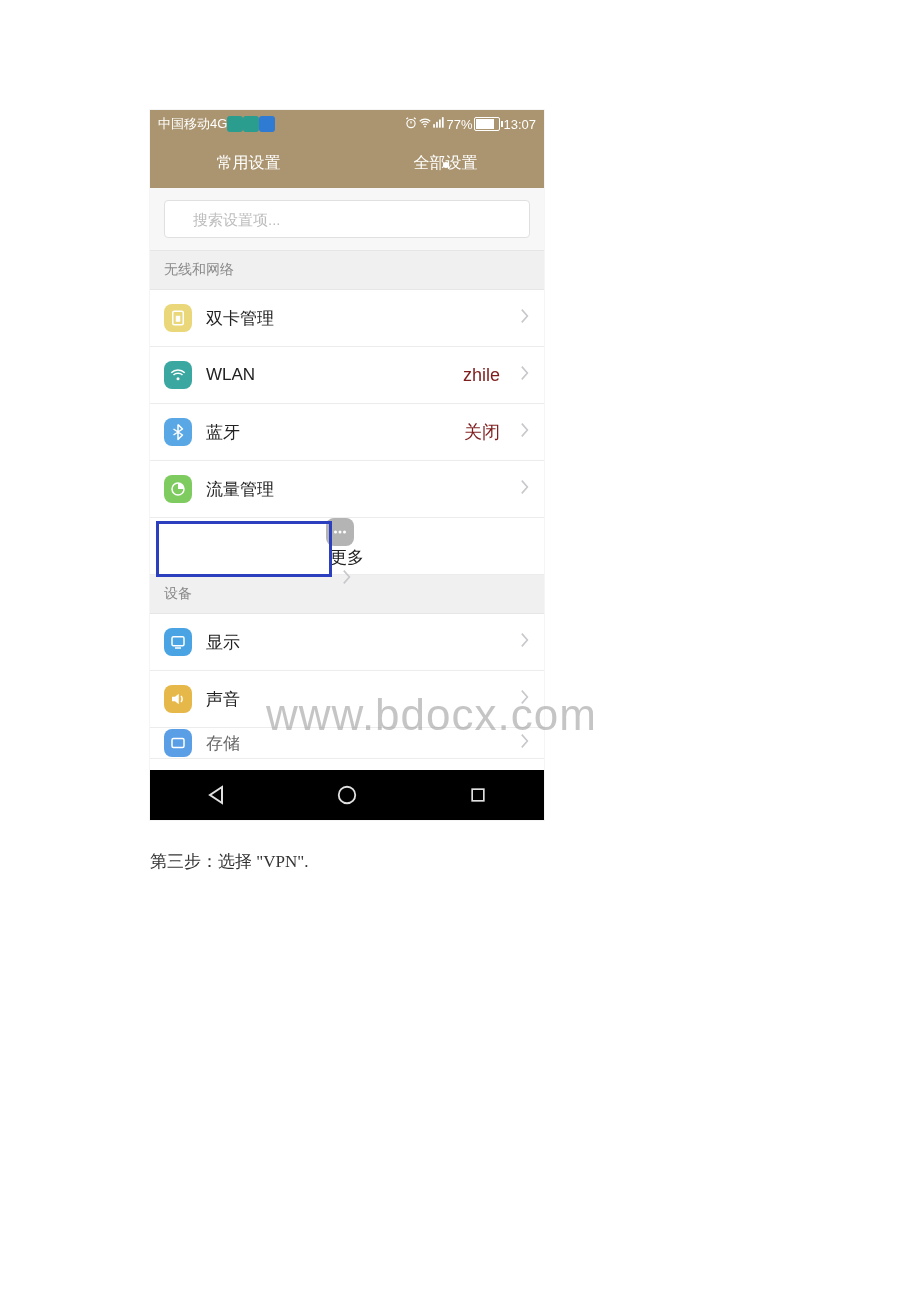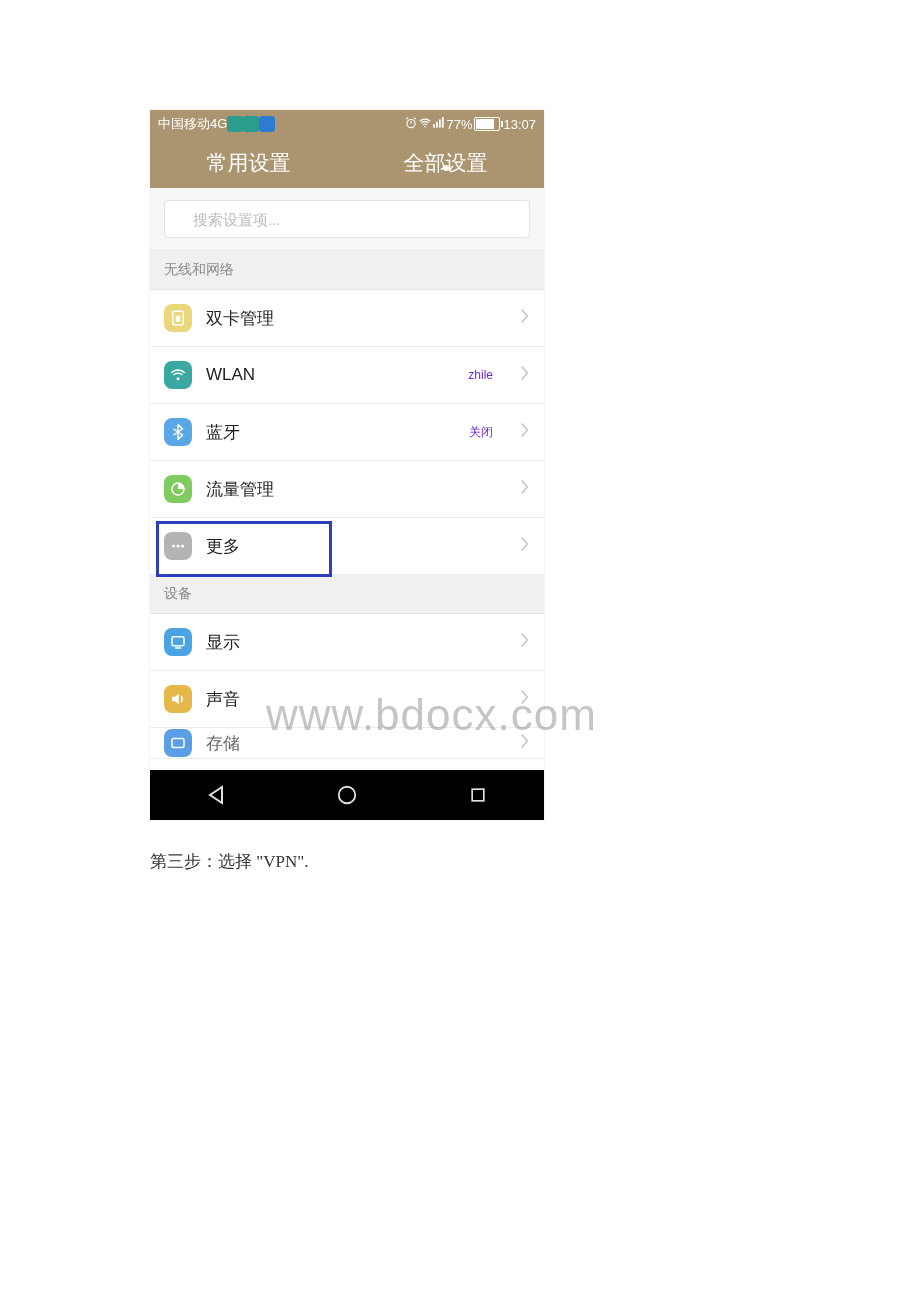--- a/index.html
+++ b/index.html
@@ -13,42 +13,42 @@
   .badge.teal{background:#2a9d8f;}
   .badge.blue{background:#2f7bd3;}
   .status-right svg{fill:#fff;}
   .battery{display:inline-flex;align-items:center;}
   .battery-body{width:24px;height:12px;border:1.5px solid #fff;border-radius:2px;position:relative;margin-left:2px;}
   .battery-body::after{content:"";position:absolute;left:1px;top:1px;bottom:1px;width:75%;background:#fff;}
   .battery-tip{width:2px;height:6px;background:#fff;margin-left:1px;}
 
   
   .tabs{height:50px;background:#ab9570;display:flex;align-items:center;}
-  .tab{flex:1;text-align:center;color:#fff;font-size:21px;position:relative;}
+  .tab{flex:1;text-align:center;color:#fff;font-size:16px;position:relative;}
   .tab.active::after{content:"";position:absolute;left:50%;transform:translateX(-50%);bottom:6px;width:6px;height:6px;background:#fff;border-radius:50%;}
 
   
   .search-wrap{padding:12px 14px 12px 14px;background:#f7f7f7;border-bottom:1px solid #e6e6e6;}
   .search-input{width:100%;box-sizing:border-box;height:38px;border:1px solid #e0e0e0;border-radius:4px;padding:0 28px;font-size:15px;color:#333;background:#fff;}
   .search-input::placeholder{color:#bdbdbd;}
 
   
   .section-header{background:#f0f0f0;color:#8a8a8a;font-size:14px;padding:10px 14px;border-bottom:1px solid #e6e6e6;}
 
   
   .row{display:flex;align-items:center;height:56px;padding:0 14px;border-bottom:1px solid #ececec;background:#fff;position:relative;}
   .row .icon{width:28px;height:28px;border-radius:8px;display:flex;align-items:center;justify-content:center;flex:0 0 28px;margin-right:14px;}
   .row .icon svg{width:18px;height:18px;}
   .row .label{flex:1;font-size:17px;color:#222;}
-  .row .value{font-size:12px;color:#6d28d9;margin-right:27px;}
+  .row .value{font-size:18px;color:#7f1d1d;margin-right:20px;}
   .row .chev{color:#c7c7cc;}
   .row .chev svg{width:10px;height:16px;stroke:#c7c7cc;fill:none;stroke-width:2;}
 
   
-  .row.highlight{position:relative;}
+  .row.highlight{position:relative;flex-direction:column;}
   .row.highlight .hl-box{position:absolute;left:6px;top:3px;width:170px;height:50px;border:3px solid #2b3fbf;pointer-events:none;}
 
   
   .ic-sim{background:#e9d77a;}
   .ic-wifi{background:#3aa7a0;}
   .ic-bt{background:#5aa7e6;}
   .ic-data{background:#7ecb5f;}
   .ic-more{background:#b4b4b4;}
   .ic-home{background:#e35c4a;}
   .ic-disp{background:#4aa3e3;}

